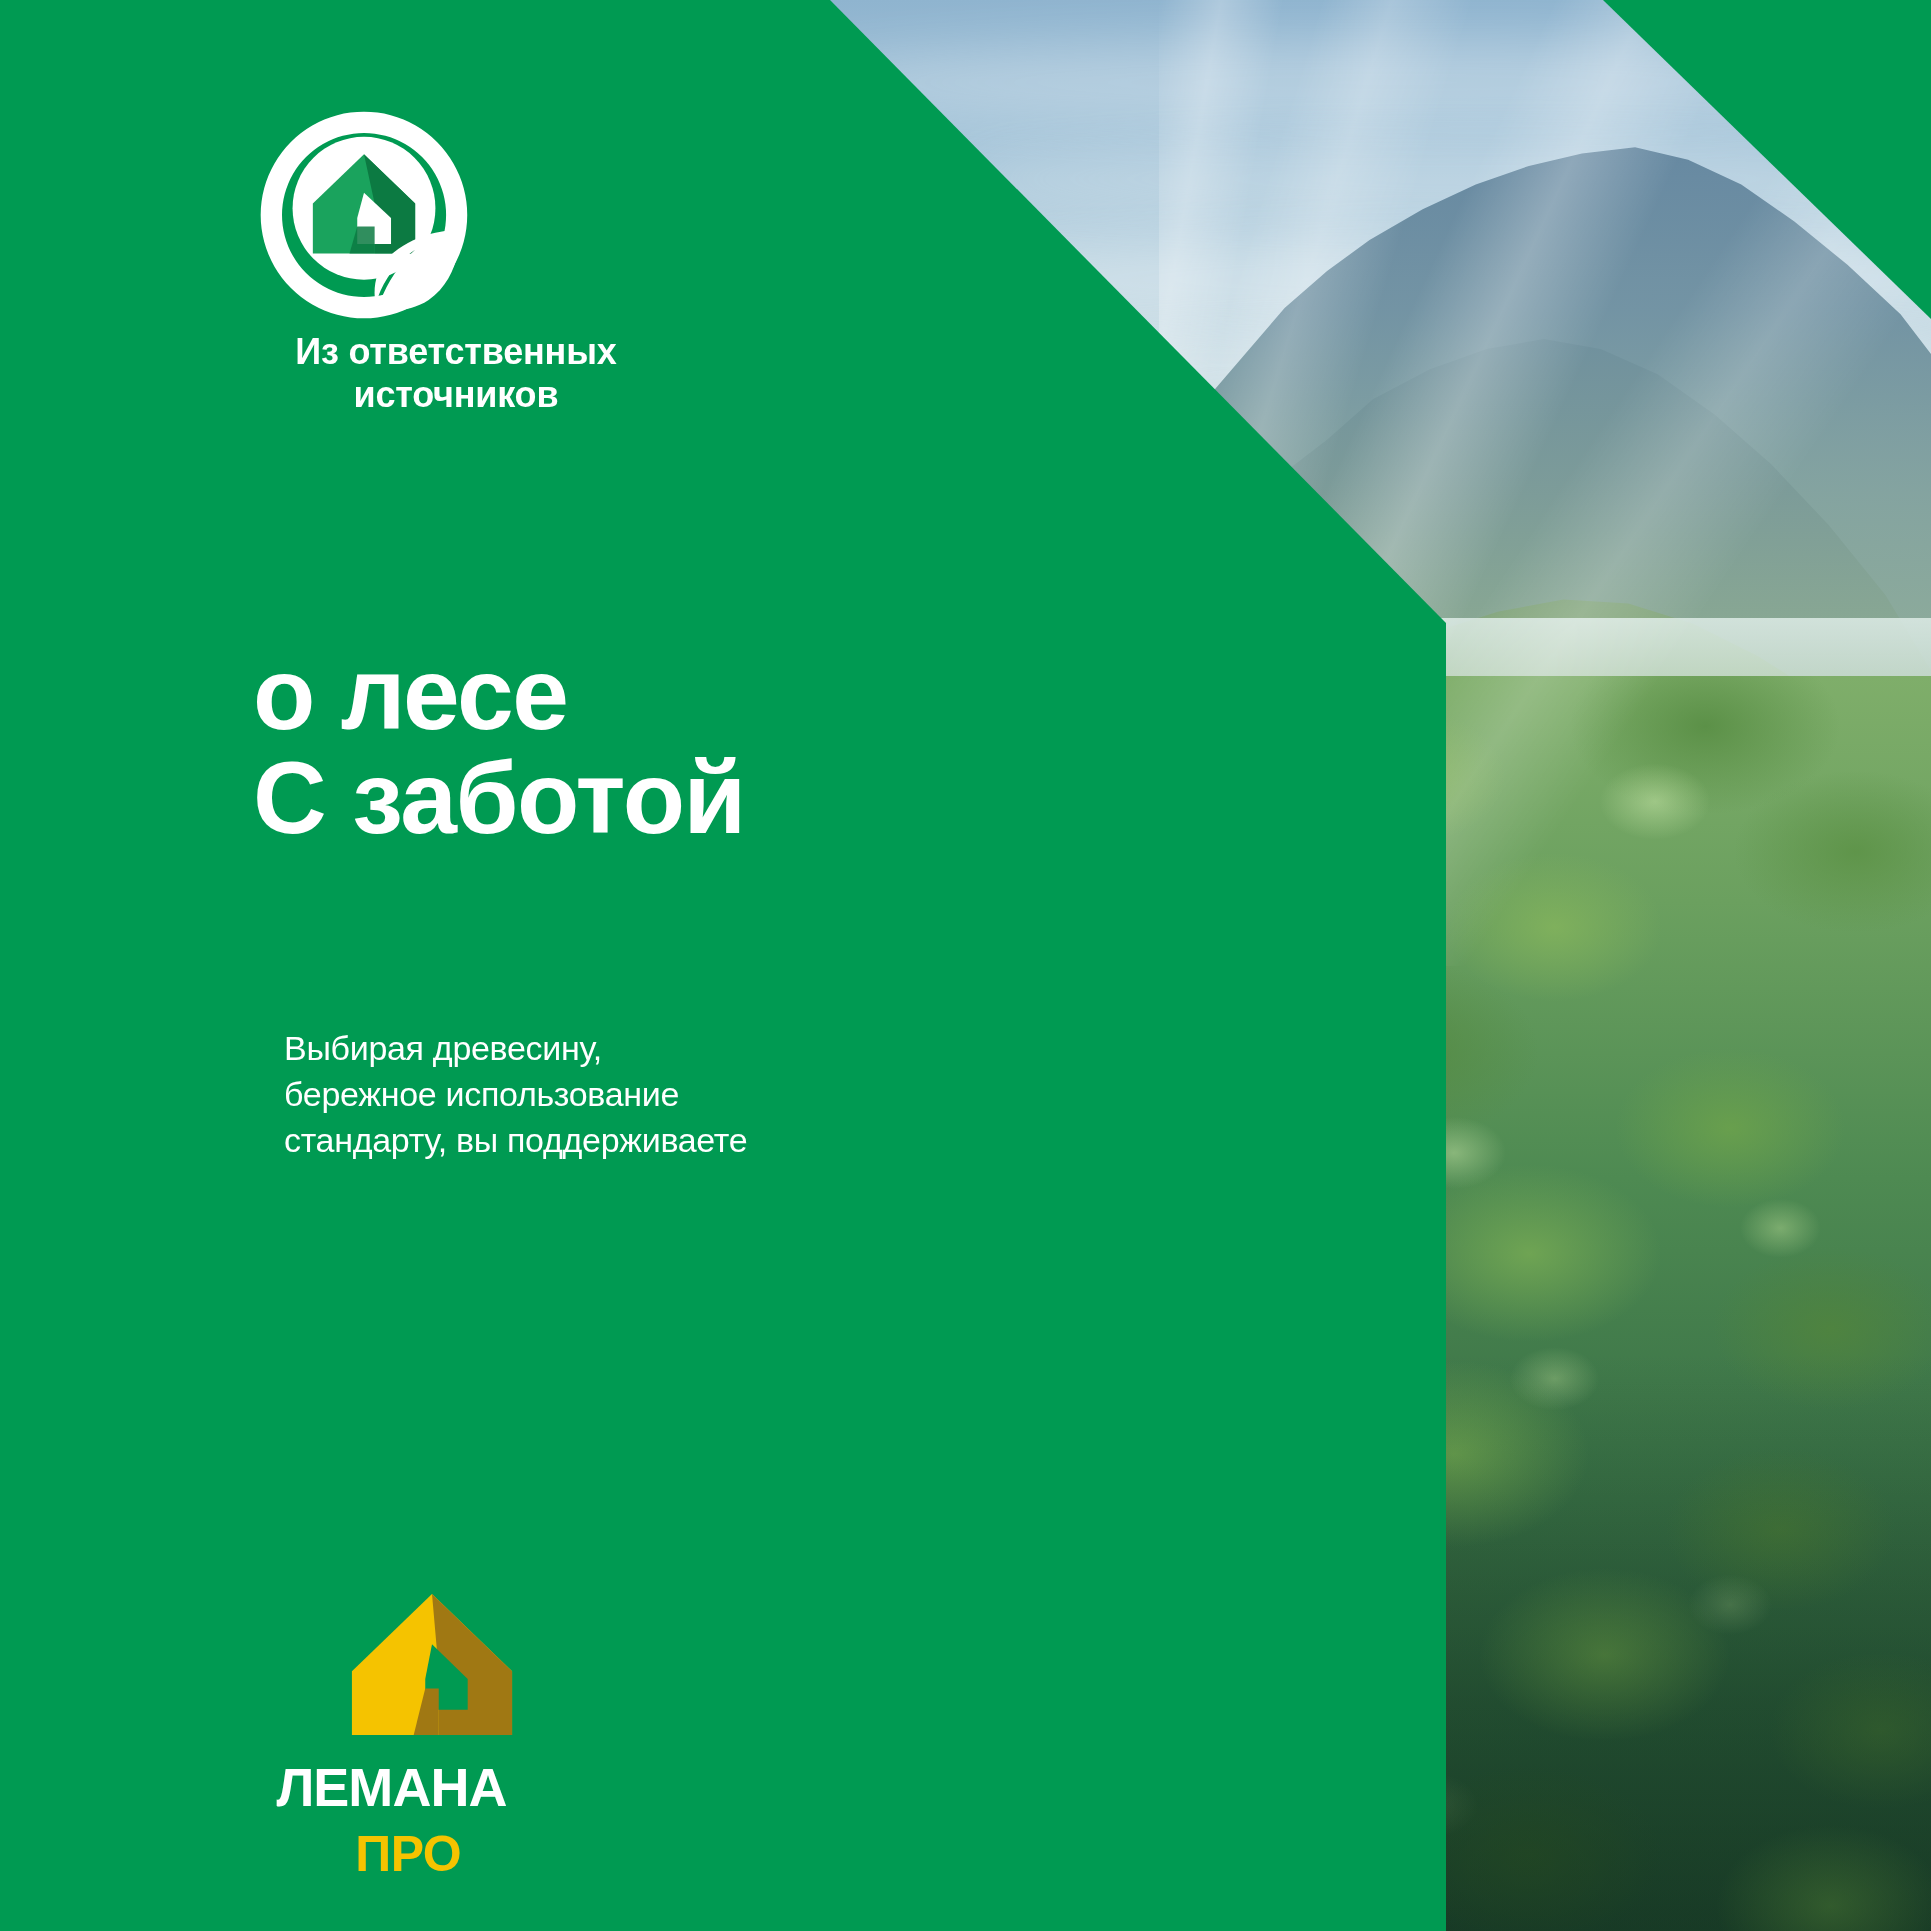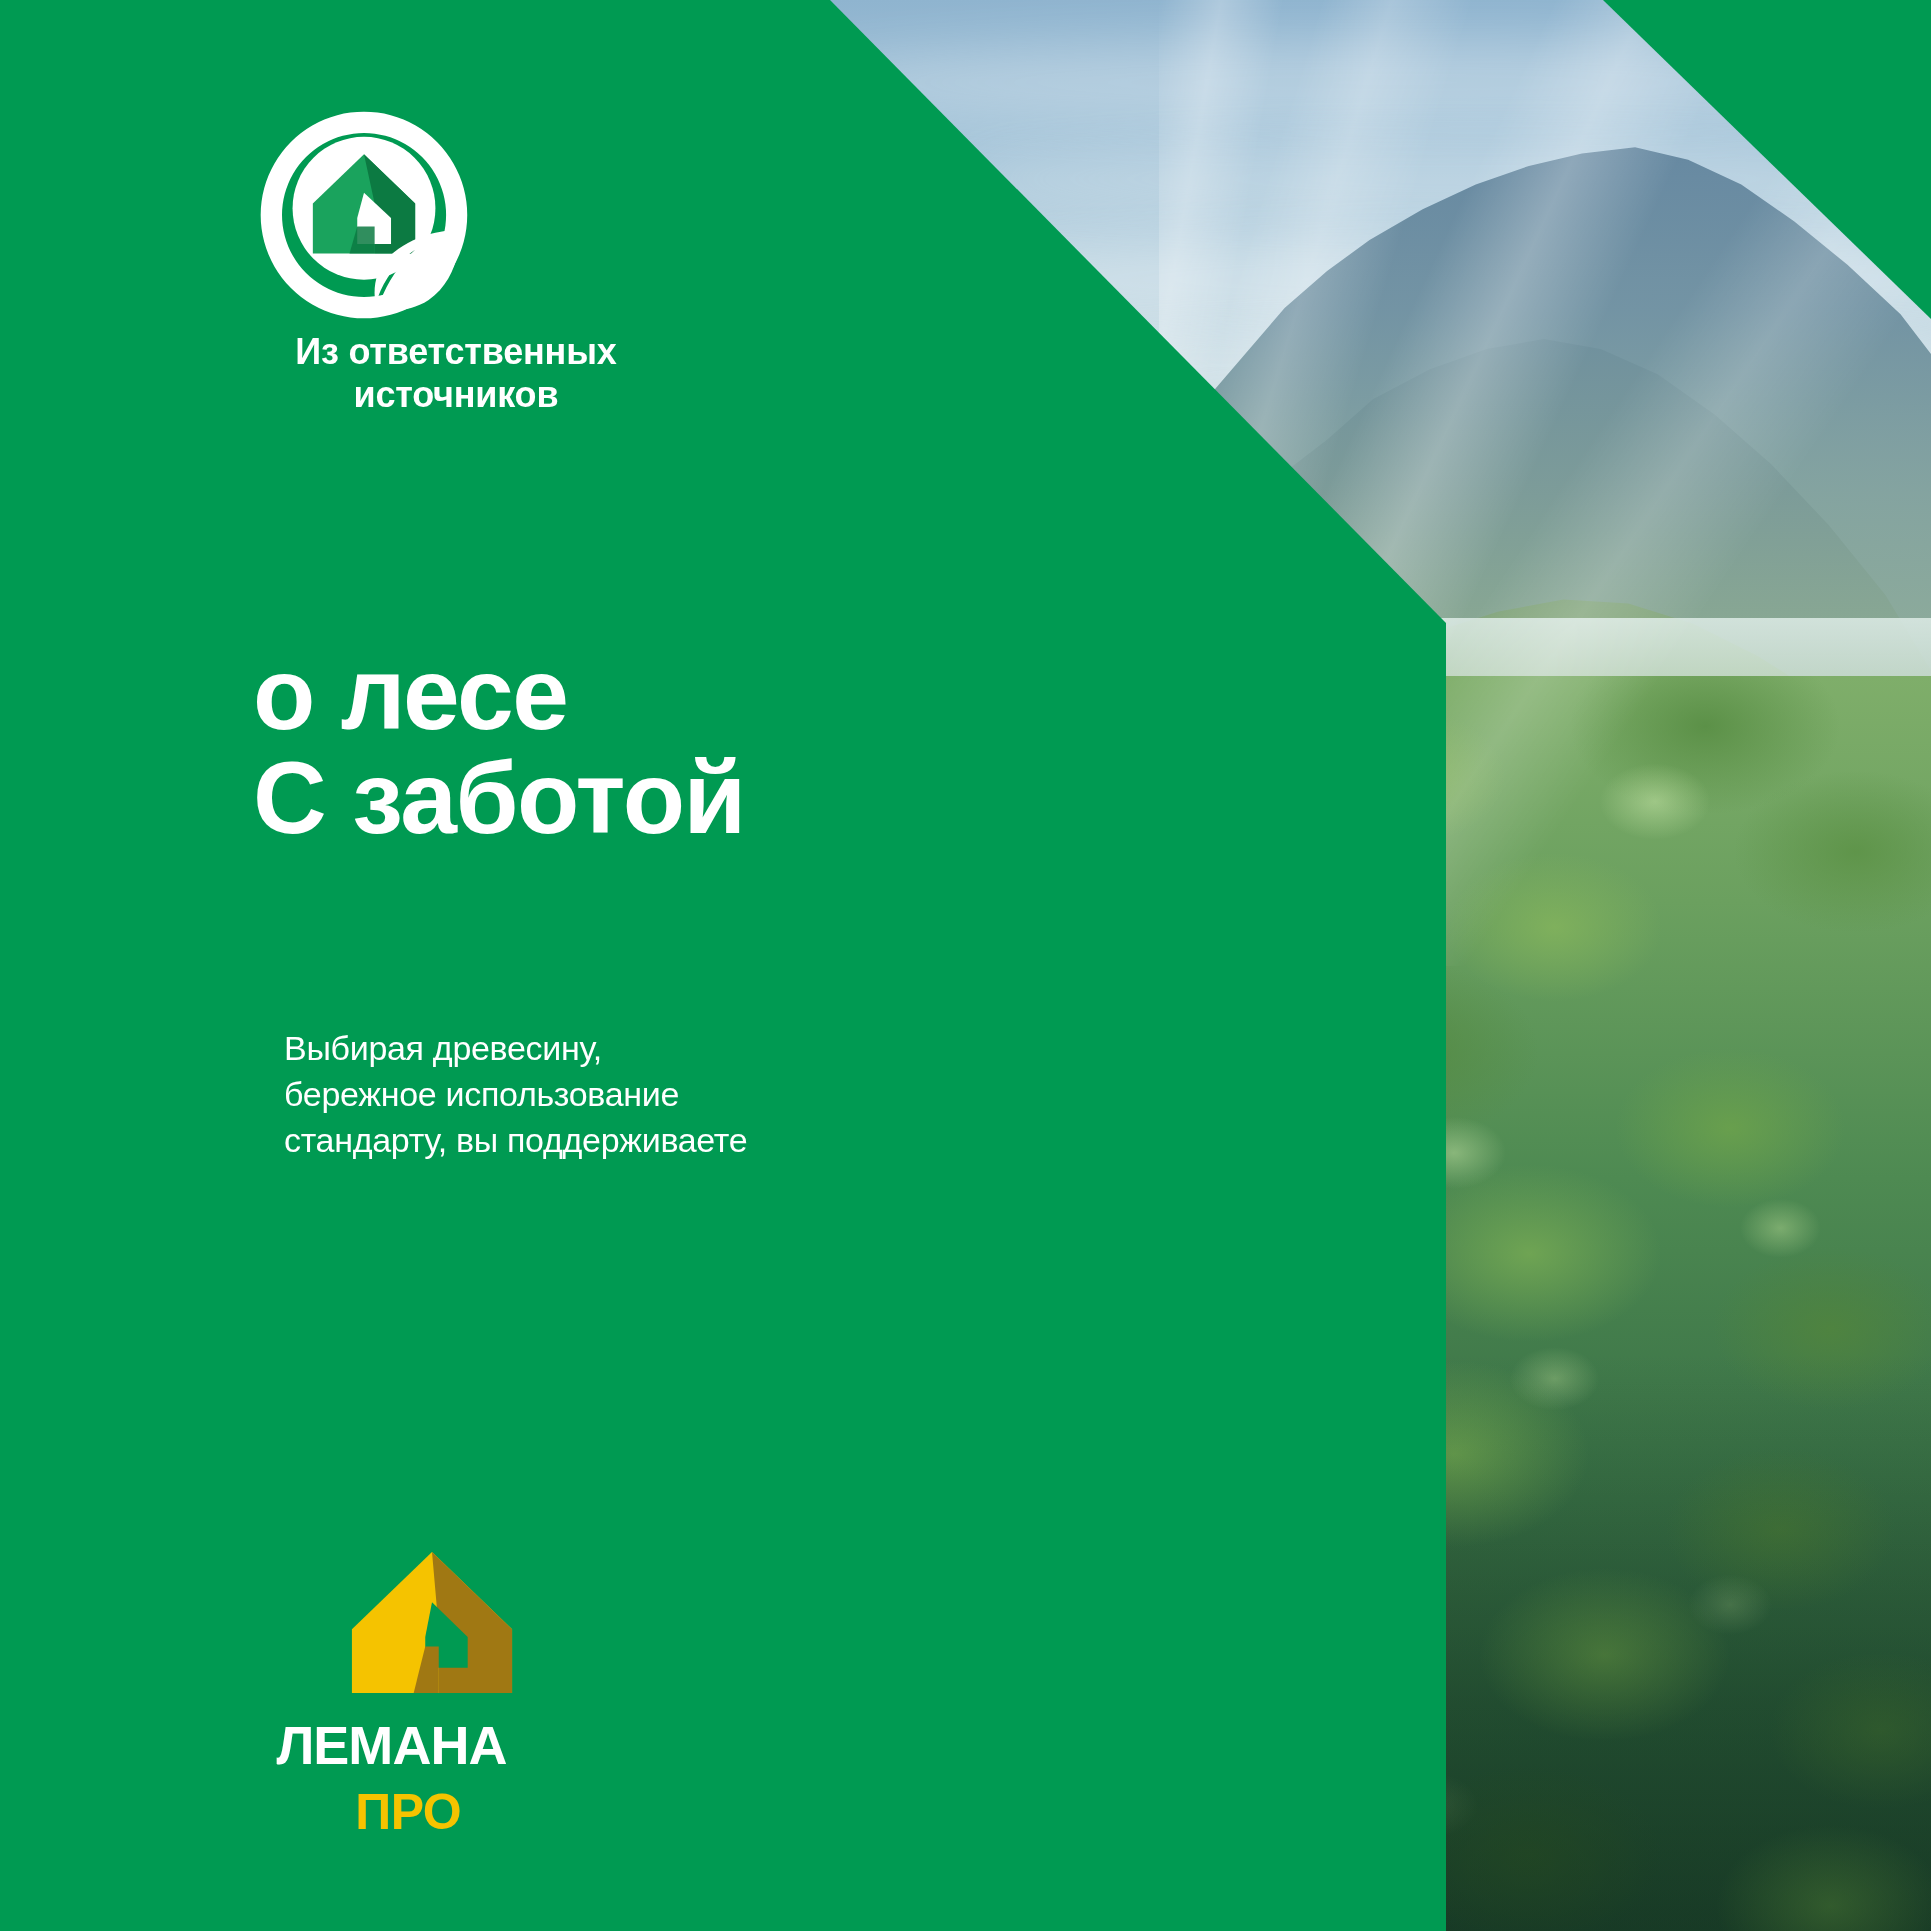--- a/index.html
+++ b/index.html
@@ -236,21 +236,21 @@
     font-weight: 400;
     line-height: 1.36;
     letter-spacing: -0.3px;
     margin-left: 31px;
   }
   .bodytext .bl { display: block; }
 
   
   .brand {
     position: absolute;
-    left: 249px; top: 1550px;
+    left: 249px; top: 1592px;
     width: 386px;
   }
   .brand-house { display: block; width: 164px; height: 145px; margin: 0 auto 23px 101px; }
   .brand-word { display: block; width: 319px; height: 54px; margin-left: 27px; }
   .brand-pro  { display: block; width: 159px; height: 50px; margin: 13.5px 0 0 106px; }
 </style>
 </head>
 <body>
 
 <div id="poster">

